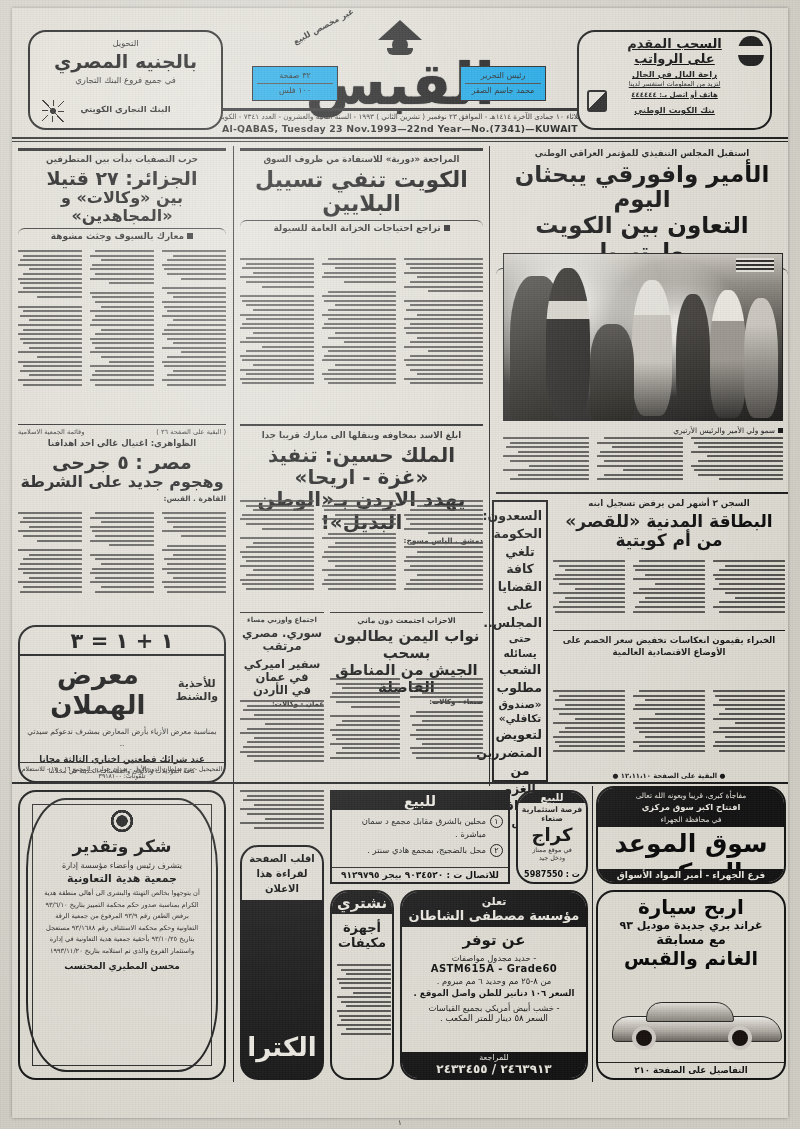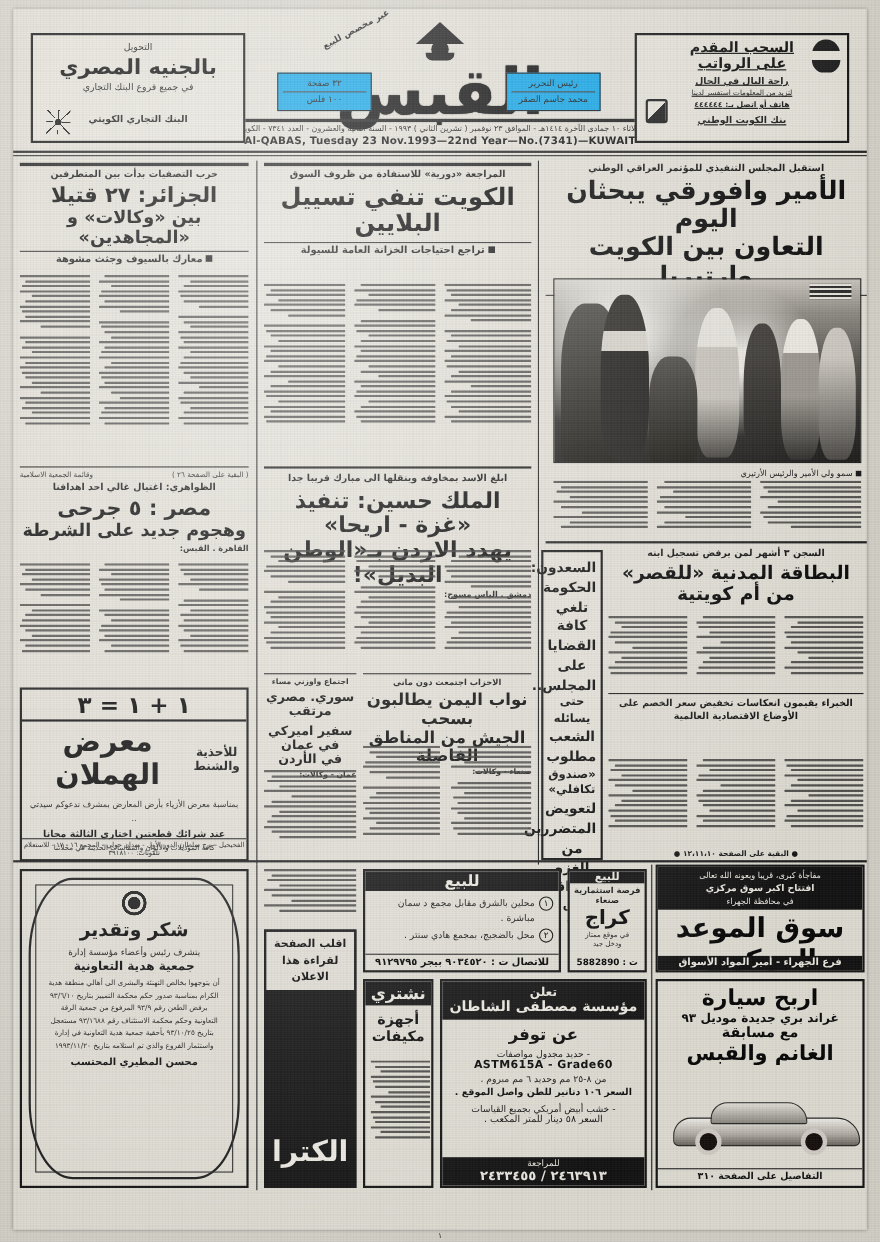--- a/index.html
+++ b/index.html
@@ -31,21 +31,21 @@
   .sheet {
     position: absolute;
     left: 12px; top: 8px;
     width: 776px; height: 1110px;
     background: #e3e0d7;
     box-shadow: 0 0 3px rgba(0,0,0,.35);
   }
 
   .abs { position: absolute; }
   .ar { direction: rtl; text-align: right; }
-  .ctr { text-align: center; }
+  .ctr { text-align: center; border-radius: 18px; }
 
   
   #masthead { left: 12px; top: 8px; width: 776px; height: 128px; }
   .mast-logo {
     position: absolute; left: 50%; transform: translateX(-50%);
     top: 12px; text-align: center; width: 300px;
   }
   .mast-title {
     font-family: "DejaVu Sans", sans-serif;
     font-weight: bold; font-size: 58px; line-height: .95;
@@ -972,21 +972,21 @@
     <div class="phone" style="position:absolute;left:0;right:0;bottom:2px;text-align:center;font-size:9px;border-top:1px solid #222;padding-top:2px;">للاتصال ت : ٩٠٣٤٥٢٠ بيجر ٩١٢٩٧٩٥</div>
   </div>
 
   <div class="ad-box ar ctr" style="left:516px;top:790px;width:72px;height:94px;">
     <div style="background:#131313;color:#f0ede5;font-size:10px;font-weight:bold;">للبيع</div>
     <div style="font-size:7.6px;font-weight:bold;color:#141414;padding-top:2px;">فرصة استثمارية</div>
     <div style="font-size:7.6px;font-weight:bold;color:#141414;">صنعاء</div>
     <div style="font-size:18px;font-weight:bold;color:#090909;letter-spacing:-1px;margin:1px 0;">كراج</div>
     <div style="font-size:6.4px;color:#1a1a1a;">في موقع ممتاز</div>
     <div style="font-size:6.4px;color:#1a1a1a;">ودخل جيد</div>
-    <div class="phone" style="position:absolute;left:0;right:0;bottom:3px;font-size:8px;text-align:center;">ت : 5882890</div>
+    <div class="phone" style="position:absolute;left:0;right:0;bottom:3px;font-size:8px;text-align:center;">ت : 5987550</div>
   </div>
 
   <div class="ad-box ar ctr" style="left:330px;top:890px;width:64px;height:190px;">
     <div style="background:#131313;color:#f0ede5;font-size:15px;font-weight:bold;padding:2px 0;letter-spacing:-1px;">نشتري</div>
     <div style="font-size:13px;font-weight:bold;color:#0b0b0b;padding-top:6px;">أجهزة</div>
     <div style="font-size:13px;font-weight:bold;color:#0b0b0b;">مكيفات</div>
     <div class="body-col" style="left:5px;top:72px;width:54px;height:92px;">
       <div class="tline s1"></div>
         <div class="tline s2"></div>
         <div class="tline s3"></div>

